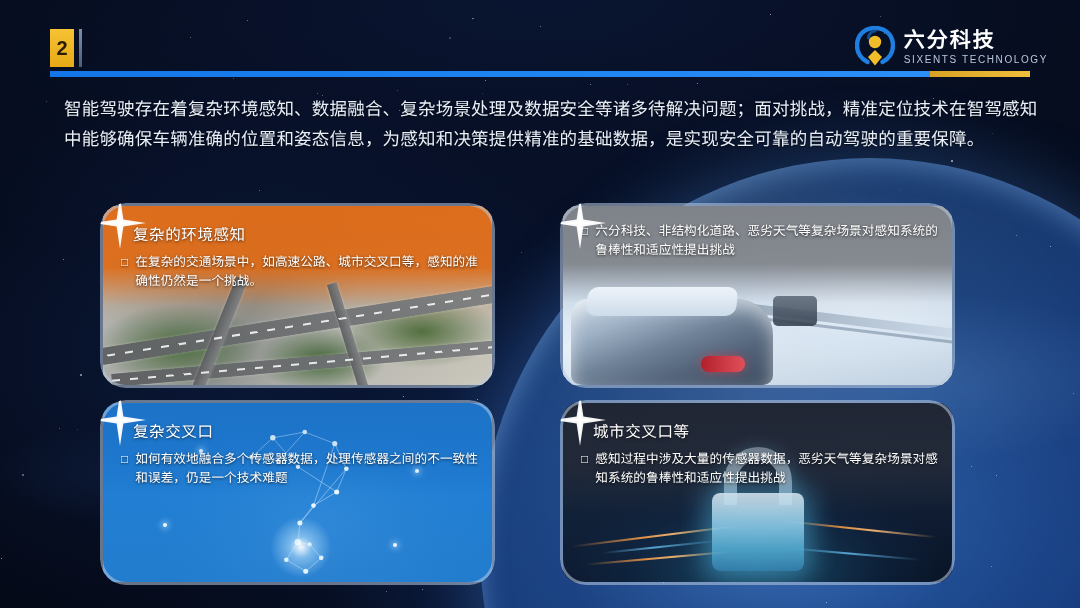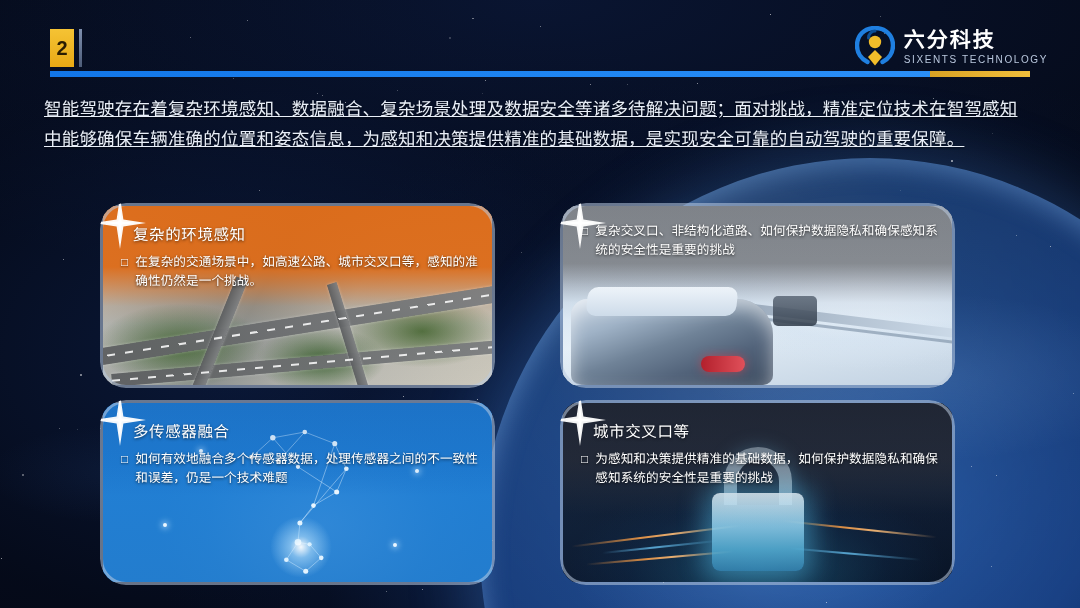--- a/index.html
+++ b/index.html
@@ -158,29 +158,28 @@
     color: #b9c7dd;
     font-size: 10px;
     letter-spacing: 1.6px;
     margin-top: 2px;
     white-space: nowrap;
   }
 
   
   .intro {
     position: absolute;
-    left: 44px;
+    left: 64px;
     top: 94px;
     width: 990px;
     color: #e9eff8;
     font-size: 17.5px;
     line-height: 30px;
     letter-spacing: .2px;
     text-shadow: 0 1px 2px rgba(0,0,0,.65);
-    text-decoration: underline;
   }
 
   
   .cards {
     position: absolute;
     left: 0; top: 195px;
     width: 1080px;
     height: 390px;
   }
 
@@ -580,21 +579,21 @@
           <div class="guardrail"></div>
           <div class="far-car"></div>
           <div class="snow-car">
             <div class="snow-taillight"></div>
           </div>
         </div>
         <div class="veil veil-2"></div>
         <div class="card-text">
           <div class="bullet-row">
             <span class="bullet-mark">□</span>
-            <span class="bullet-text">复杂交叉口、非结构化道路、如何保护数据隐私和确保感知系统的安全性是重要的挑战</span>
+            <span class="bullet-text">六分科技、非结构化道路、恶劣天气等复杂场景对感知系统的鲁棒性和适应性提出挑战</span>
           </div>
         </div>
       </div>
     </div>
 
     <div class="card c3">
       <svg class="sparkle" viewBox="0 0 60 60">
         <path d="M30 4 L33.4 26.6 L56 30 L33.4 33.4 L30 56 L26.6 33.4 L4 30 L26.6 26.6 Z" fill="#ffffff" opacity=".95"></path>
         <path d="M30 14 L31.6 28.4 L46 30 L31.6 31.6 L30 46 L28.4 31.6 L14 30 L28.4 28.4 Z" fill="#ffffff"></path>
       </svg>
@@ -628,21 +627,21 @@
             </g>
           </svg>
           <div class="net-glow" style="left:198px;top:144px;"></div>
           <div class="net-dot" style="left:60px;top:120px;"></div>
           <div class="net-dot" style="left:312px;top:66px;"></div>
           <div class="net-dot" style="left:290px;top:140px;"></div>
           <div class="net-dot" style="left:96px;top:46px;"></div>
         </div>
         <div class="veil veil-3"></div>
         <div class="card-text">
-          <div class="card-title offset">多传感器融合</div>
+          <div class="card-title offset">复杂交叉口</div>
           <div class="bullet-row">
             <span class="bullet-mark">□</span>
             <span class="bullet-text">如何有效地融合多个传感器数据，处理传感器之间的不一致性和误差，仍是一个技术难题</span>
           </div>
         </div>
       </div>
     </div>
 
     <div class="card c4">
       <svg class="sparkle" viewBox="0 0 60 60">
@@ -657,20 +656,20 @@
           <div class="circuit-b" style="left:10%;top:80%;width:30%;transform:rotate(-6deg);"></div>
           <div class="circuit-b" style="right:8%;top:84%;width:34%;transform:rotate(5deg);"></div>
           <div class="lock-shackle"></div>
           <div class="lock-body"></div>
         </div>
         <div class="veil veil-4"></div>
         <div class="card-text">
           <div class="card-title offset">城市交叉口等</div>
           <div class="bullet-row">
             <span class="bullet-mark">□</span>
-            <span class="bullet-text">为感知和决策提供精准的基础数据，如何保护数据隐私和确保感知系统的安全性是重要的挑战</span>
+            <span class="bullet-text">感知过程中涉及大量的传感器数据，恶劣天气等复杂场景对感知系统的鲁棒性和适应性提出挑战</span>
           </div>
         </div>
       </div>
     </div>
 
   </div>
 </div>
 
 </body></html>

